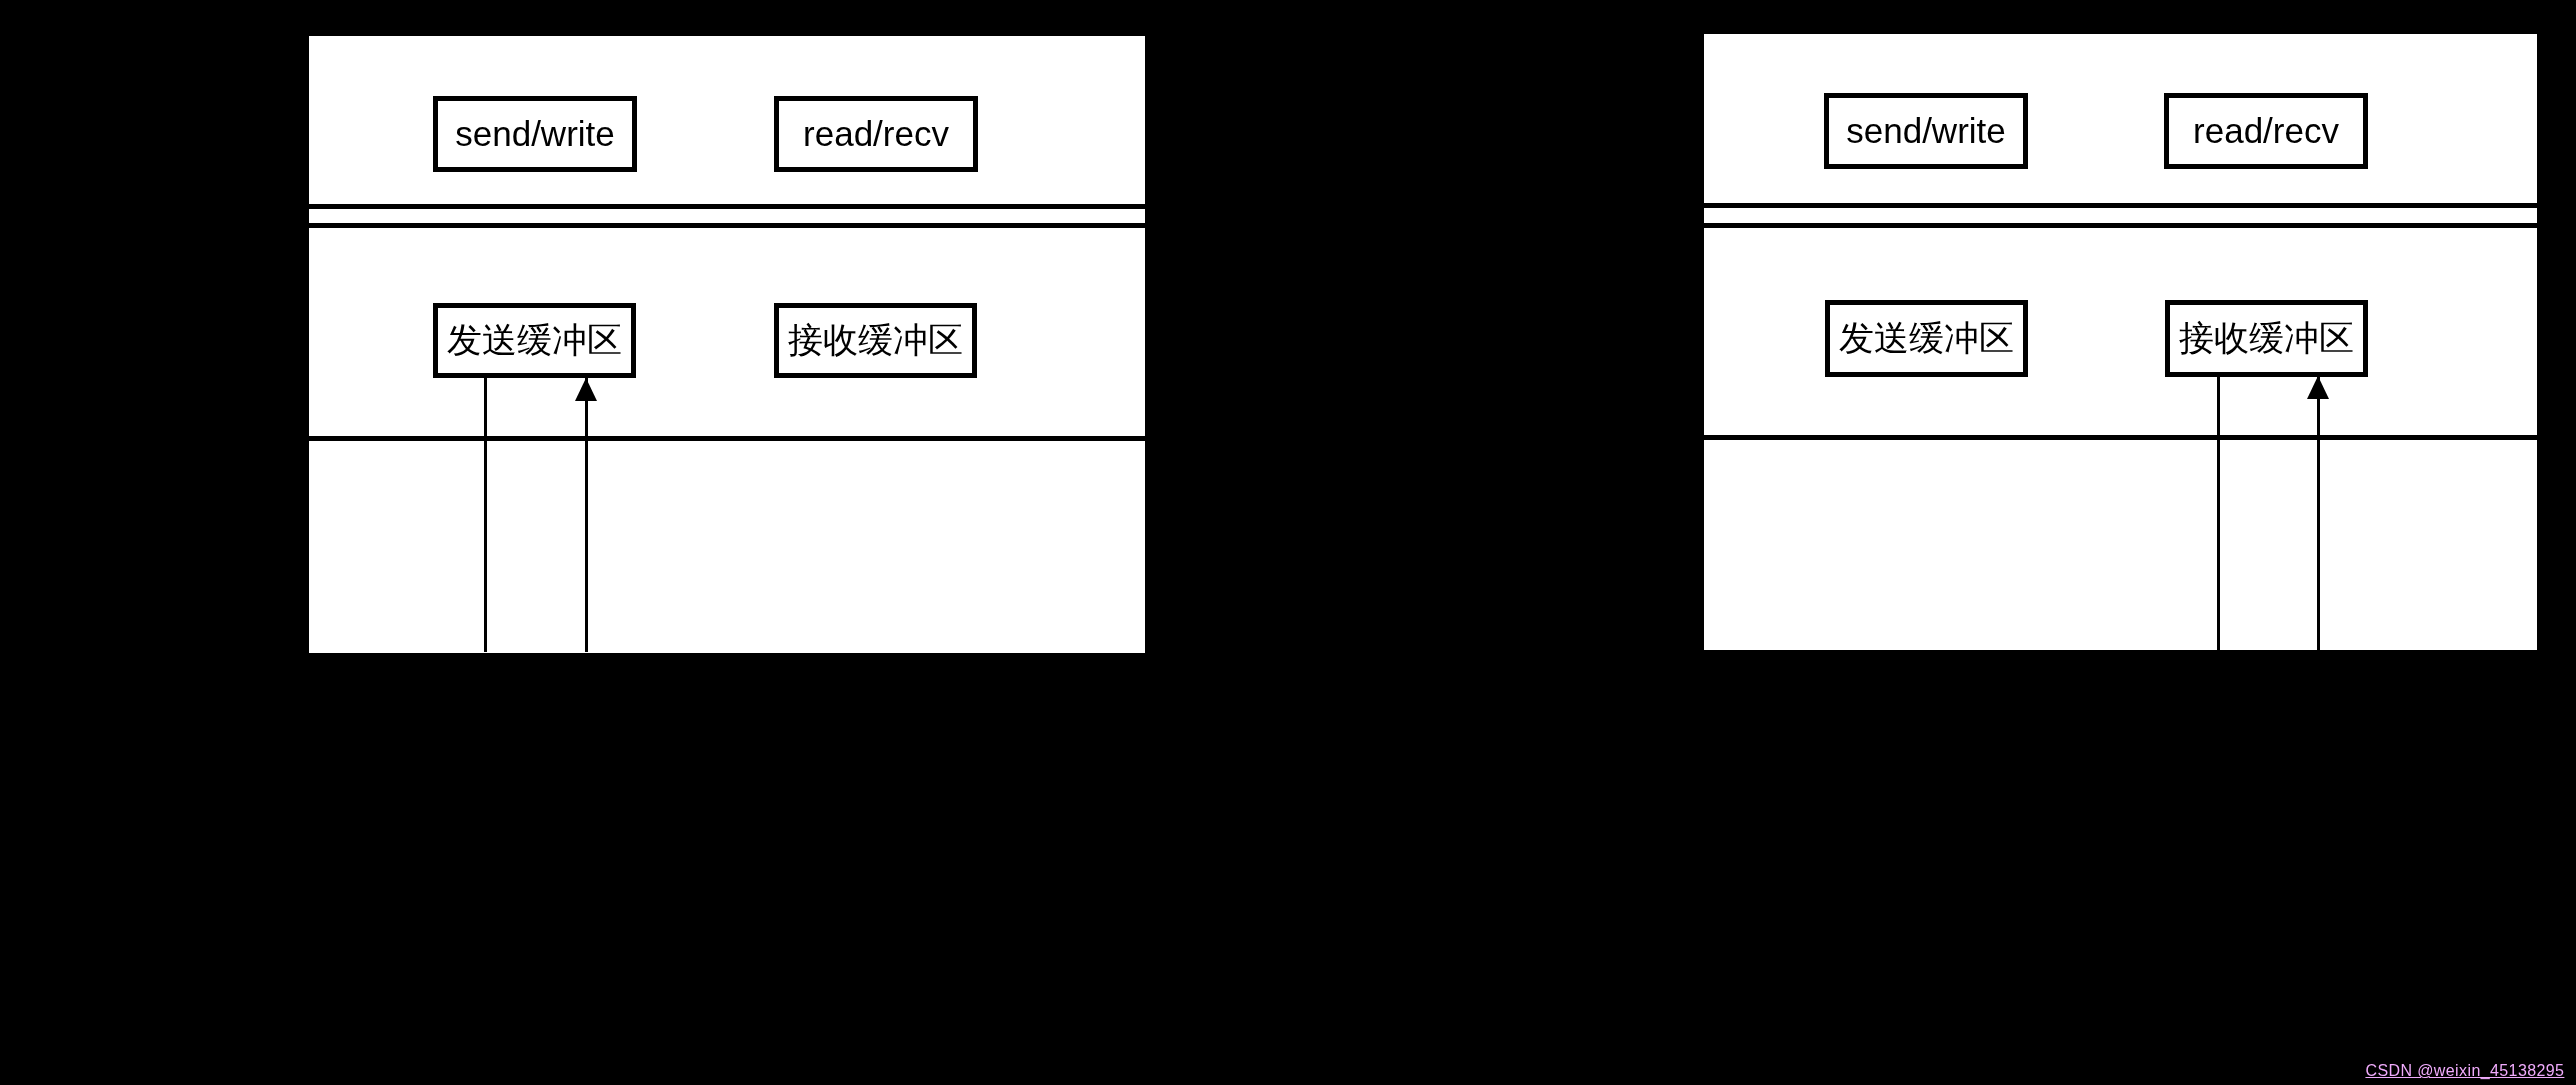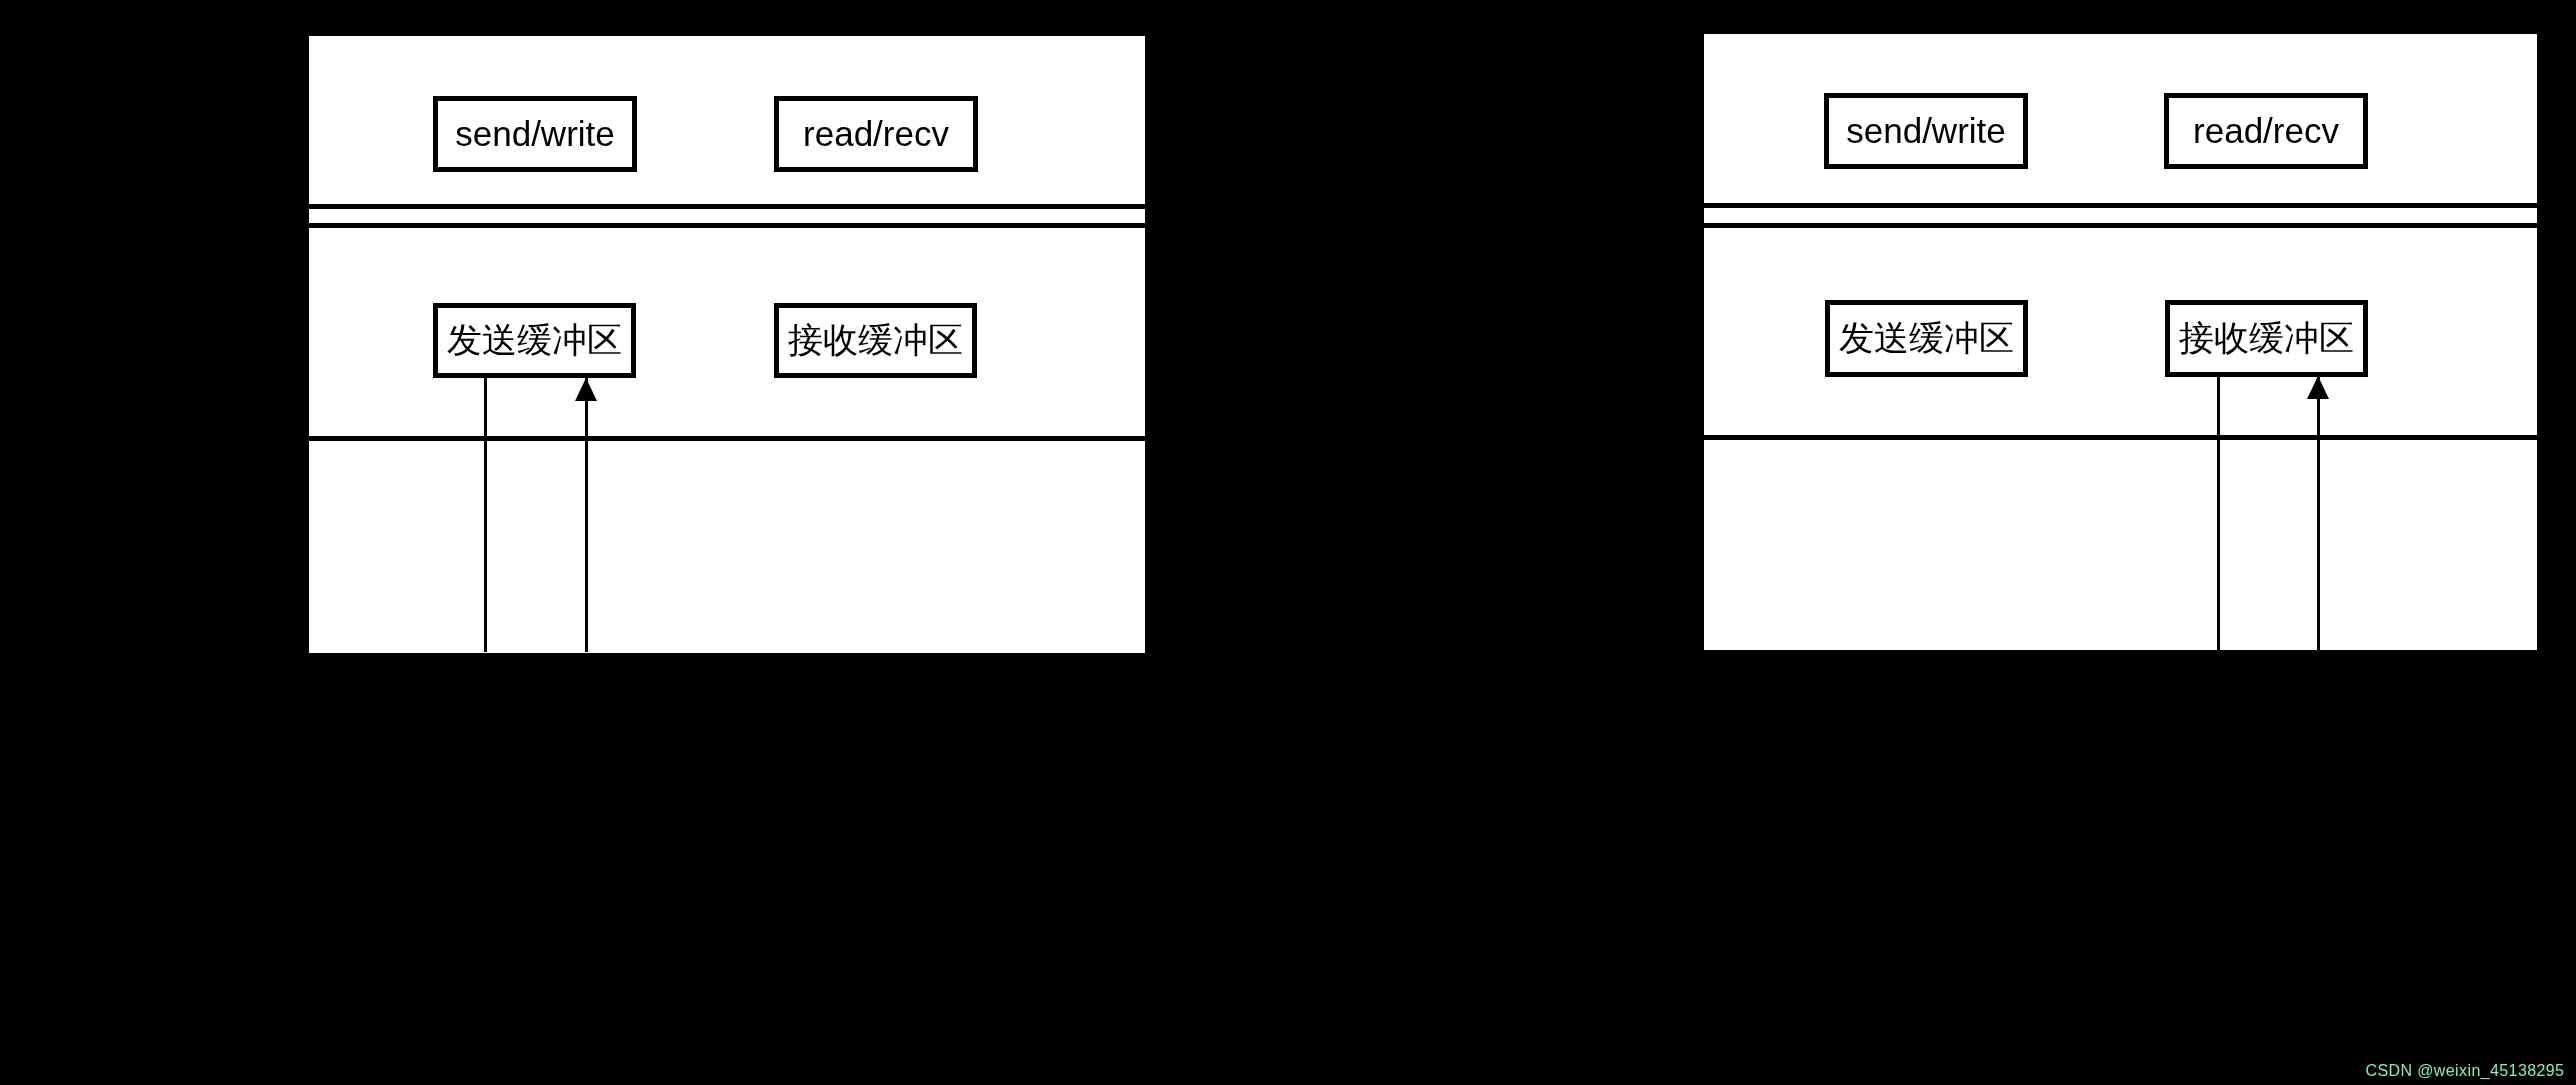--- a/index.html
+++ b/index.html
@@ -75,22 +75,23 @@
     border-bottom: 23px solid #000000;
   }
   #panel-left  .arrowhead { left: 266px; top: 342px; }
   #panel-right .arrowhead { left: 603px; top: 342px; }
 
   .watermark {
     position: absolute;
     right: 11.6px;
     bottom: 4.6px;
     font-size: 16px;
-    color: #86efac;
+    color: #f0abfc;
     letter-spacing: 0.4px;
+    text-decoration: underline;
   }
 </style>
 </head>
 <body>
 
 <div class="canvas">
 
   <div class="host-panel" id="panel-left">
     <div class="label-box send-api">
       <span>send/write</span>

